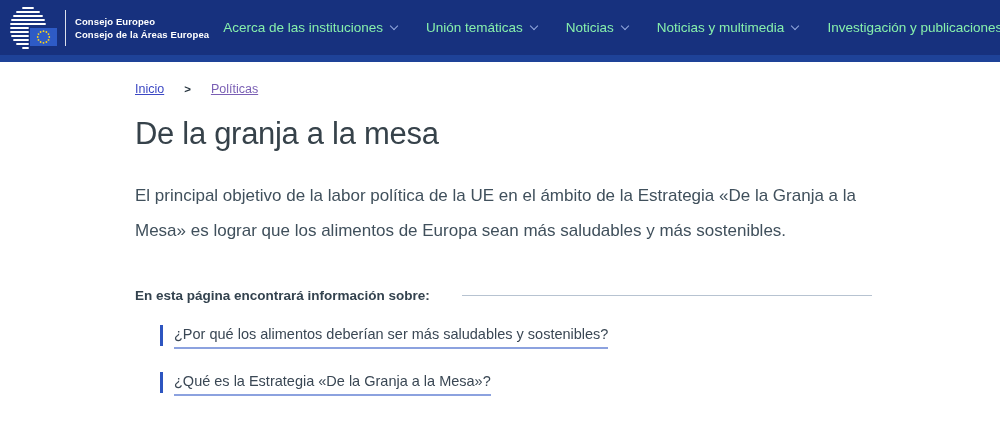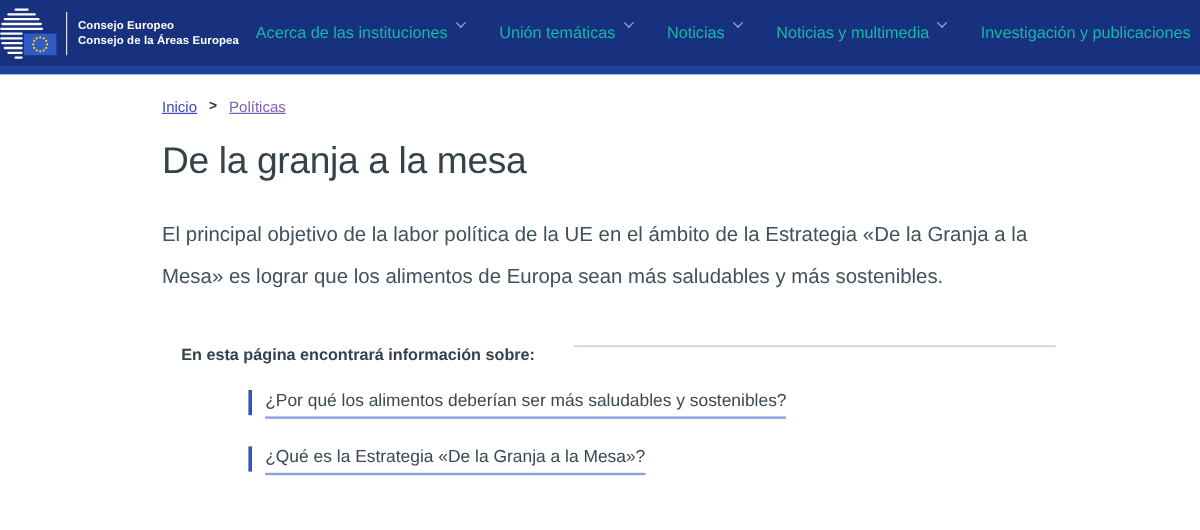--- a/index.html
+++ b/index.html
@@ -4,50 +4,50 @@
 <style>
   * { margin:0; padding:0; box-sizing:border-box; }
   html,body { width:1000px; height:442px; background:#ffffff; overflow:hidden;
               font-family:"Liberation Sans","DejaVu Sans",sans-serif; }
 
   
   .header-wrap { width:100%; }
   .header { position:relative; height:55px; background:#17317E; display:flex; align-items:center; }
   .header-strip { height:7px; background:#1E4298; }
 
-  .logo { display:flex; align-items:center; height:100%; cursor:pointer; }
+  .logo { display:flex; align-items:center; height:100%; padding-left:10px; cursor:pointer; }
   .logo-mark { position:relative; width:48px; height:46px; flex:0 0 auto; }
   .logo-flag { position:absolute; left:20px; top:23px; width:27px; height:18px; background:#2E5BC6; }
   .logo-sep { width:1px; height:36px; background:rgba(255,255,255,0.85); margin:0 9px 0 7px; }
   .logo-text { color:#fff; font-weight:bold; font-size:9.5px; line-height:13px; letter-spacing:0.1px; white-space:nowrap; }
 
   .nav { display:flex; align-items:center; gap:29px; margin-left:14px; }
-  .nav-item { display:flex; align-items:flex-start; gap:8px; color:#14b8a6; font-size:13.5px; cursor:pointer; white-space:nowrap; }
+  .nav-item { display:flex; align-items:center; gap:8px; color:#86efac; font-size:13.5px; cursor:pointer; white-space:nowrap; }
   .chev { width:6px; height:6px; border-right:1.6px solid #93A9DE; border-bottom:1.6px solid #93A9DE;
           transform:rotate(45deg); margin-top:-4px; flex:0 0 auto; }
 
   
   .content { padding:20px 120px 0 135px; }
 
-  .breadcrumb { display:flex; align-items:center; gap:10px; font-size:12.5px; margin-bottom:20px; }
+  .breadcrumb { display:flex; align-items:center; gap:20px; font-size:12.5px; margin-bottom:20px; }
   .crumb { text-decoration:underline; cursor:pointer; }
   .crumb.home { color:#3C48C4; }
   .crumb.visited { color:#7A5FB4; }
   .crumb-sep { color:#26343F; font-weight:bold; font-size:11.5px; }
 
   h1.page-title { font-size:31px; font-weight:normal; color:#36424A; letter-spacing:-0.3px; margin-bottom:26px; }
 
   .intro { font-size:17px; line-height:35px; color:#40505C; max-width:758px; margin-bottom:40px; }
 
-  .toc-head { display:flex; gap:32px; max-width:737px; margin-bottom:22px;margin-left:16px; }
+  .toc-head { display:flex; align-items:center; gap:32px; max-width:737px; margin-bottom:22px; }
   .toc-label { font-size:13.5px; font-weight:bold; color:#33424E; white-space:nowrap; }
   .toc-rule { flex:1; height:1px; background:#B7C3D1; }
 
   .toc-links { margin-left:25px; }
-  .toc-row { display:flex; align-items:flex-start; margin-bottom:23px;margin-left:47px; }
+  .toc-row { display:flex; align-items:flex-start; margin-bottom:23px; }
   .toc-bar { width:3px; height:21px; background:#2D55C0; margin-right:11px; flex:0 0 auto; }
   .toc-link { font-size:14.5px; color:#3A4754; text-decoration:none; cursor:pointer;
               border-bottom:2px solid #8CA2DF; padding-bottom:4px; line-height:1.25; }
 </style>
 </head>
 <body>
 
 <div class="header-wrap">
   <div class="header">
 

